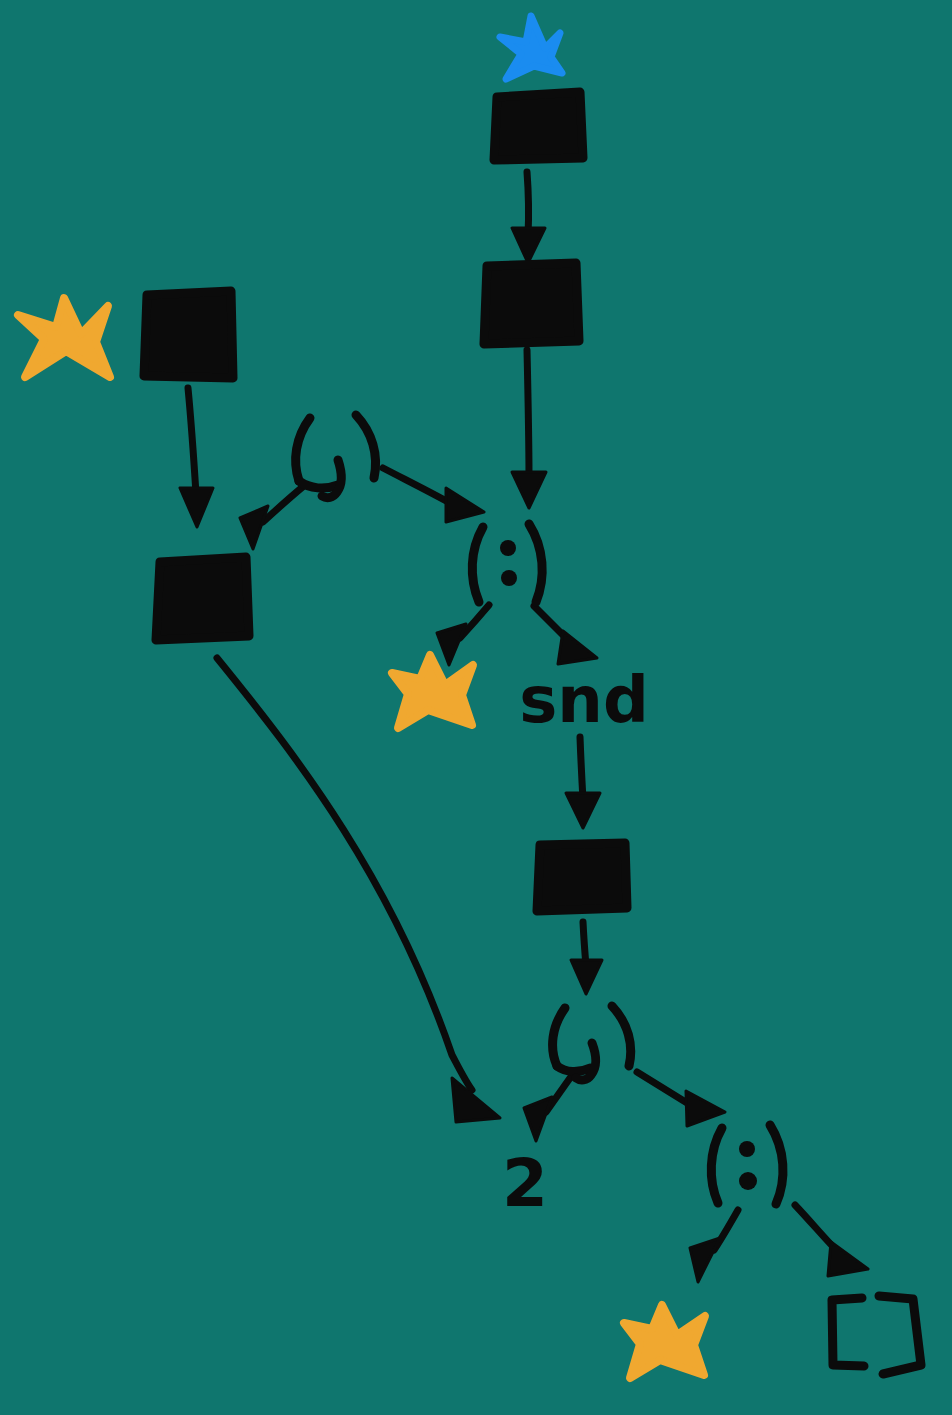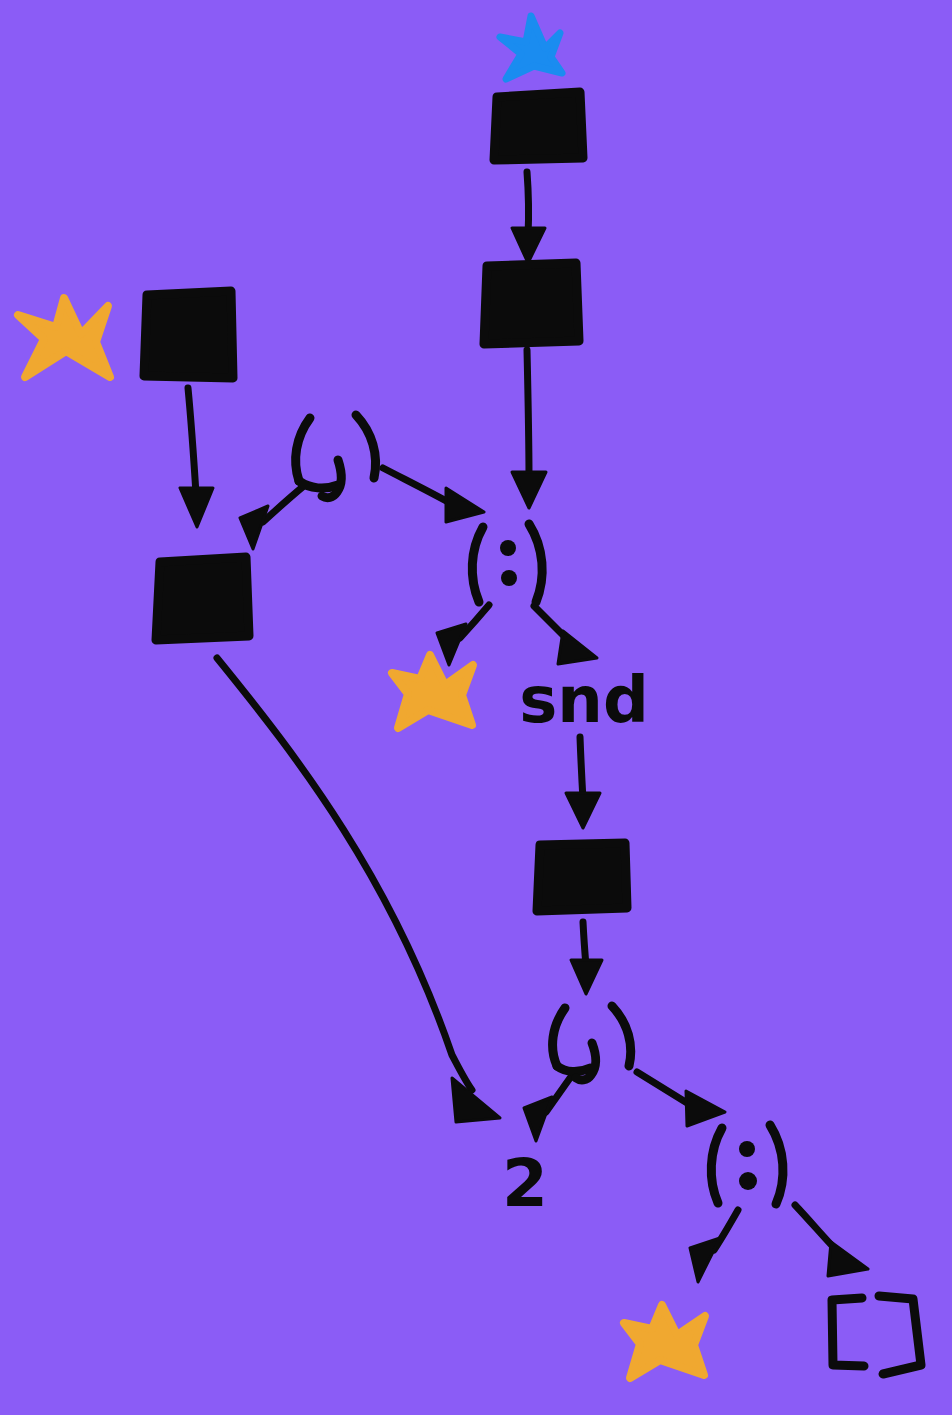--- a/index.html
+++ b/index.html
@@ -6,21 +6,21 @@
   html,body{margin:0;padding:0;background:#ffffff;}
   body{
     width:952px;height:1415px;
     font-family:"DejaVu Sans", sans-serif;
     overflow:hidden;
     position:relative;
   }
   #canvas-root{
     position:relative;
     width:952px;height:1415px;
-    background:#8b5cf6;
+    background:#0f766e;
   }
   svg.diagram{
     position:absolute;left:0;top:0;
     width:952px;height:1415px;
     display:block;
   }
   .node-label{
     font-family:"DejaVu Sans", sans-serif;
     font-weight:700;
     fill:#0b0b0b;

